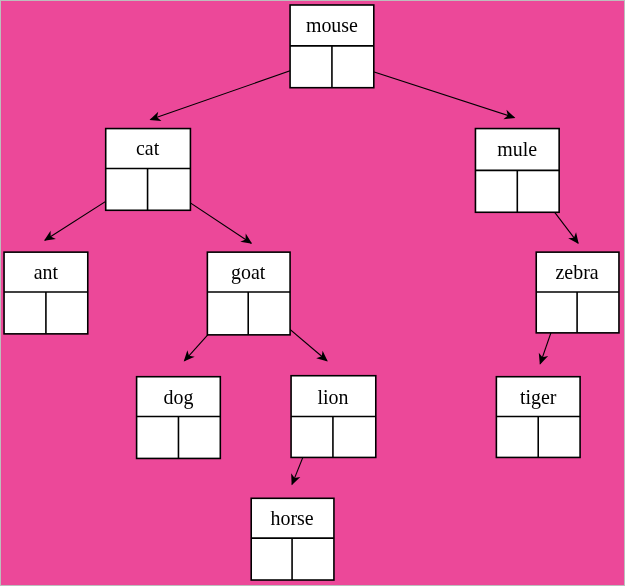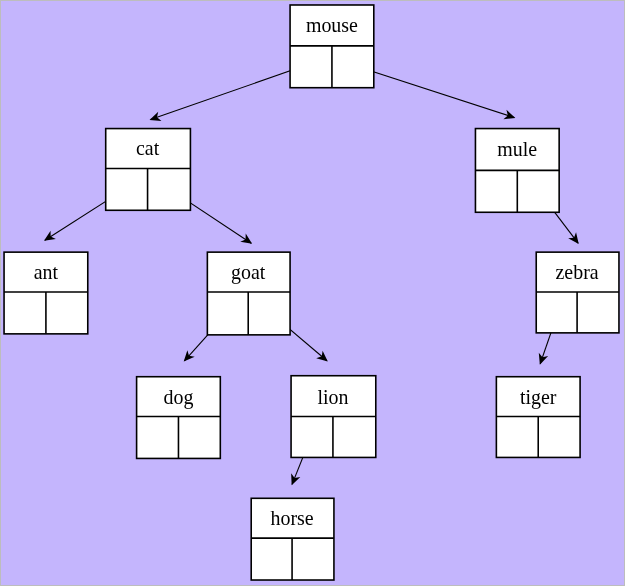--- a/index.html
+++ b/index.html
@@ -5,21 +5,21 @@
   html, body {
     margin: 0;
     padding: 0;
     background: #ffffff;
   }
   .page {
     position: relative;
     width: 623px;
     height: 584px;
     border: 1px solid #bdbdbd;
-    background: #c4b5fd;
+    background: #ec4899;
     overflow: hidden;
   }
   svg { display: block; }
   .box {
     fill: #ffffff;
     stroke: #000000;
     stroke-width: 1.6;
   }
   .bln {
     stroke: #000000;

